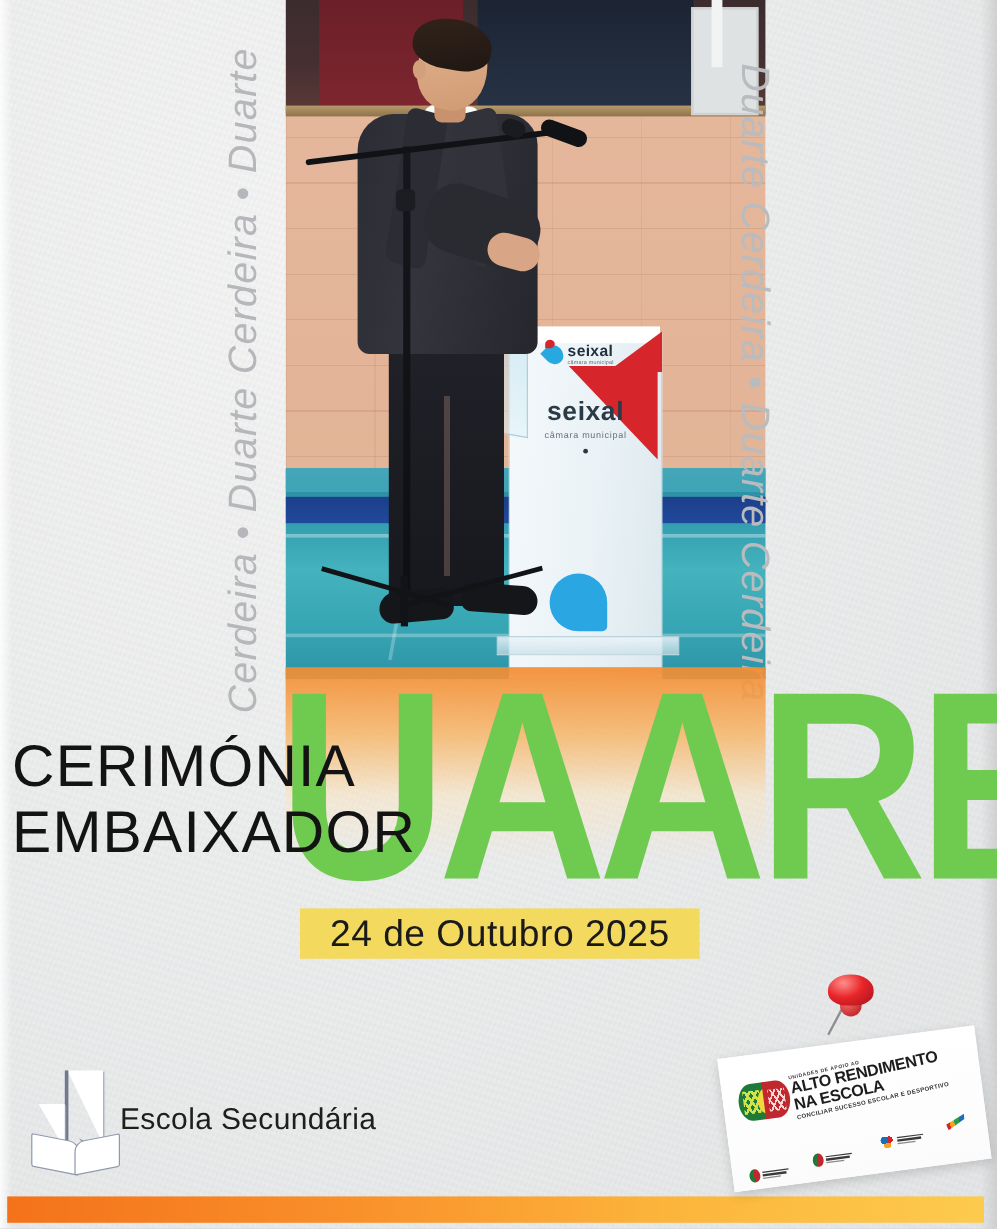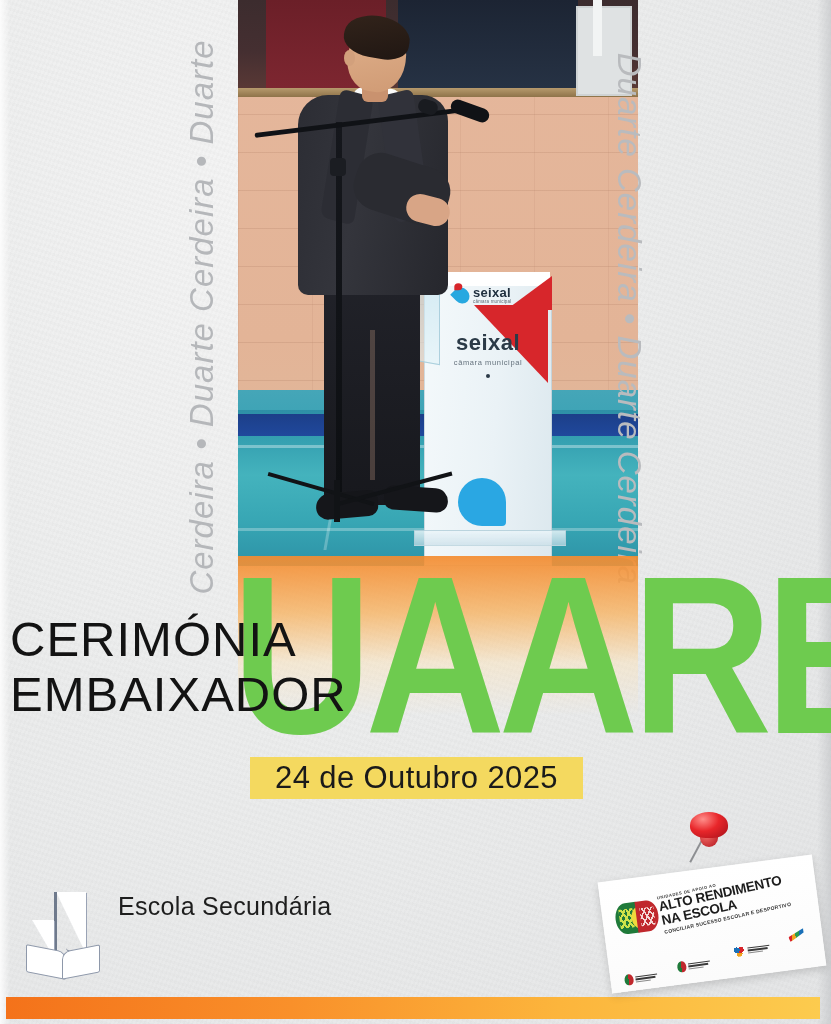--- a/index.html
+++ b/index.html
@@ -304,21 +304,21 @@
     z-index:8;
     display:flex;align-items:center;justify-content:center;
   }
   .date-txt{
     font-size:31px;color:#1a1a1a;letter-spacing:.4px;font-weight:400;
   }
 
   
   .school{
     position:absolute;left:24px;top:890px;
-    display:flex;gap:18px;
+    display:flex;align-items:center;
     z-index:8;
   }
   .school-mark{position:relative;width:76px;height:86px;}
   .sm-sail{
     position:absolute;left:26px;top:2px;width:0;height:0;
     border-left:6px solid transparent;
     border-right:30px solid #ffffff;
     border-bottom:62px solid transparent;
     filter:drop-shadow(1px 1px 0 #9aa3b5);
   }

